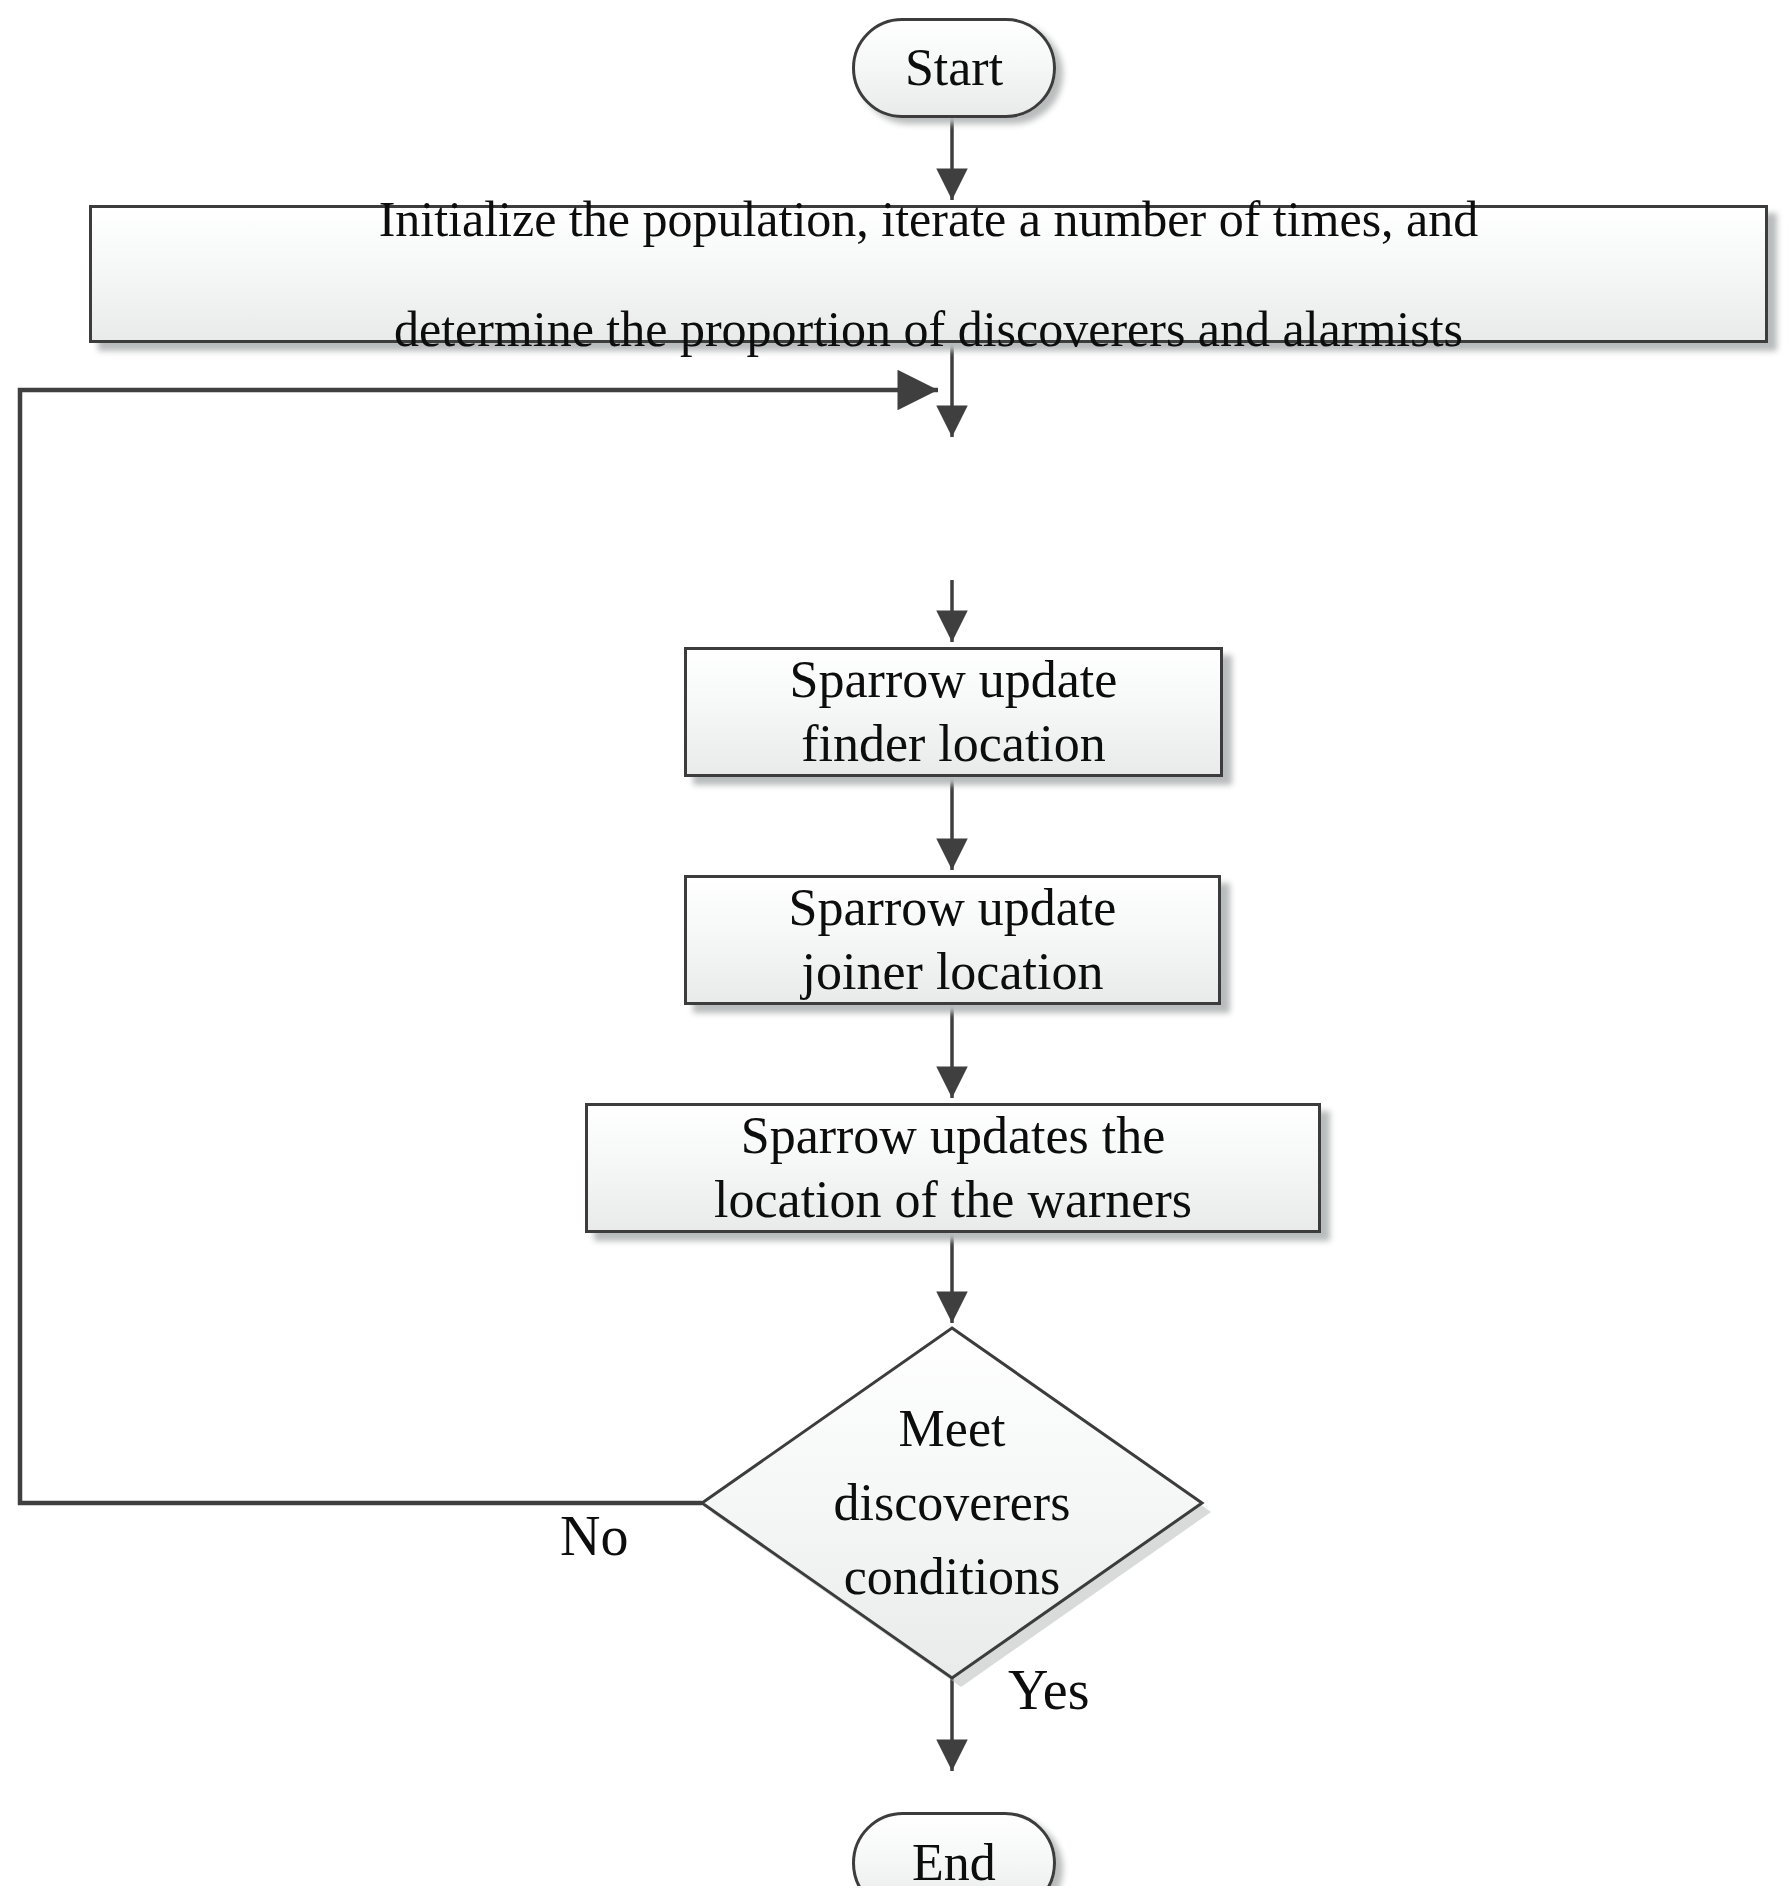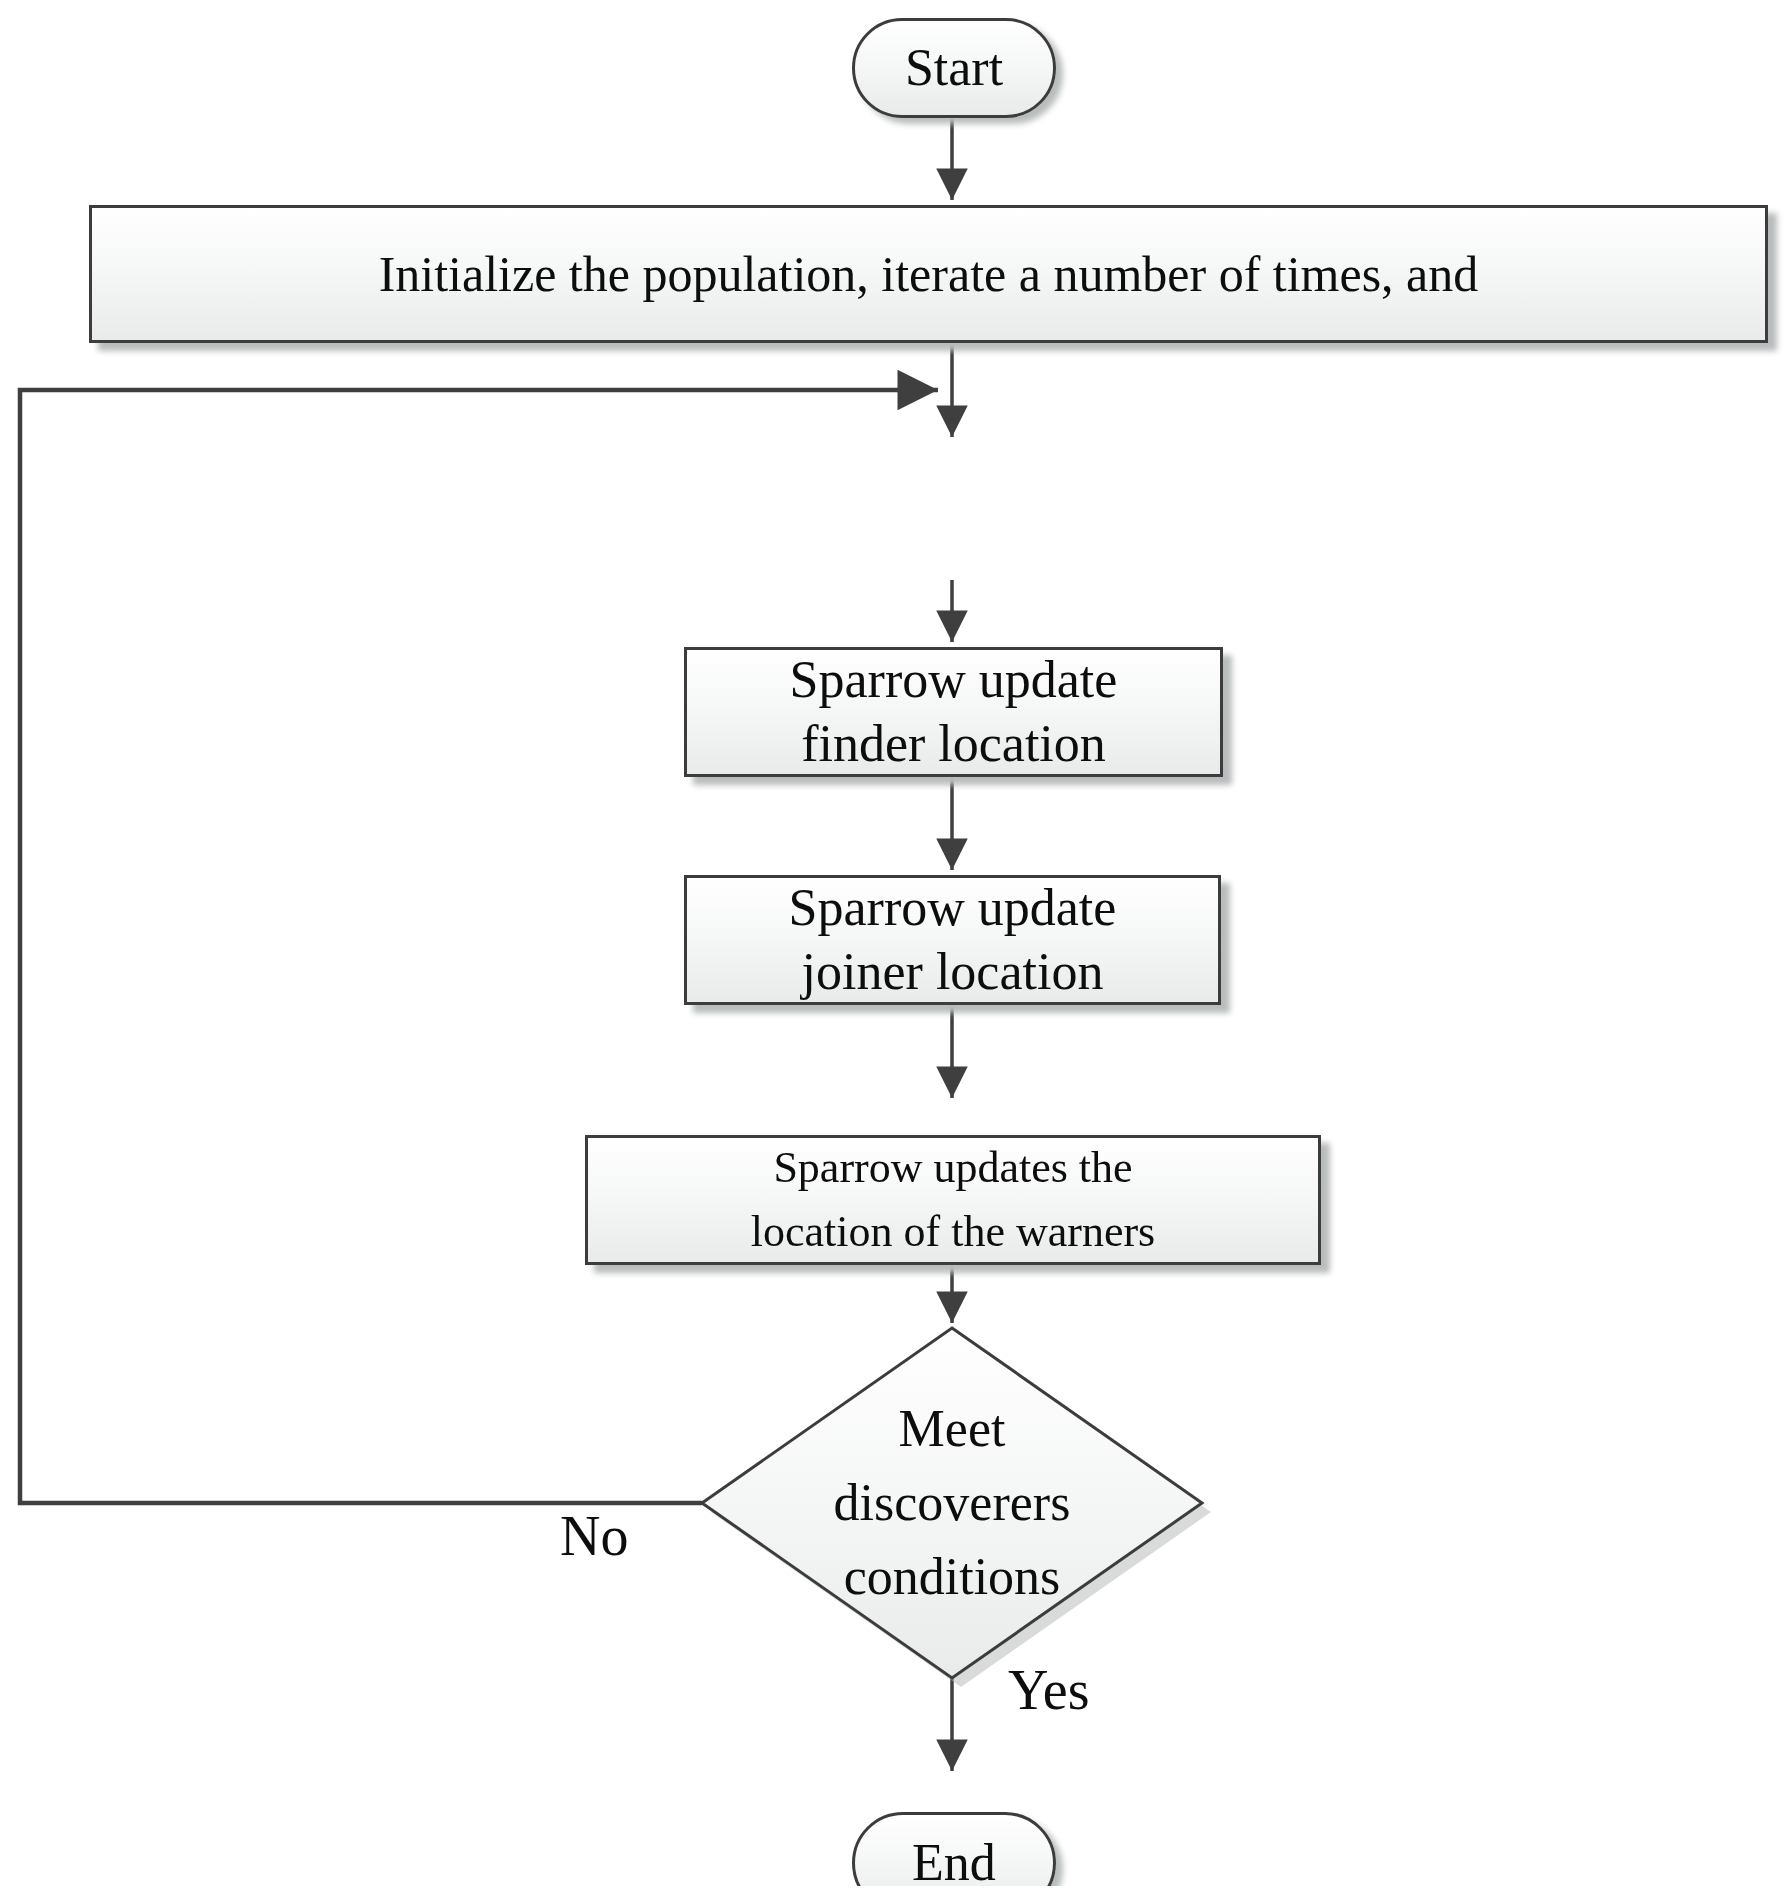--- a/index.html
+++ b/index.html
@@ -40,21 +40,21 @@
   .terminator{
     border-radius:60px;
     font-size:52px;
     box-shadow:7px 6px 6px var(--shadow);
   }
   .n-start{left:852px;top:18px;width:204px;height:100px;}
   .n-init{left:89px;top:205px;width:1679px;height:138px;line-height:67px;gap:43px;}
   .n-fitness{left:595px;top:442px;width:715px;height:138px;font-size:52px;line-height:68px;}
   .n-finder{left:684px;top:647px;width:539px;height:130px;font-size:52px;line-height:64px;}
   .n-joiner{left:684px;top:875px;width:537px;height:130px;font-size:52px;line-height:64px;}
-  .n-warners{left:585px;top:1103px;width:736px;height:130px;font-size:44px;line-height:64px;margin-top:32px;}
+  .n-warners{left:585px;top:1103px;width:736px;height:130px;font-size:52px;line-height:64px;}
   .n-end{left:852px;top:1776px;width:204px;height:102px;margin-top:36px;}
   .decision-text{
     position:absolute;left:752px;top:1392px;width:400px;
     text-align:center;font-size:52px;line-height:74px;
     white-space:nowrap;
   }
   .decision-text span{display:block;}
   .edge-label{
     position:absolute;
     font-size:56px;line-height:56px;
@@ -110,20 +110,21 @@
       <polygon class="diamond-shape" fill="url(#diamondGrad)" points="952,1328 1202,1503 952,1678 702,1503"></polygon>
     </g>
   </svg>
 
   <div class="node terminator n-start">
     <span>Start</span>
   </div>
 
   <div class="node n-init">
     <span>Initialize the population, iterate a number of times, and</span>
+    <span>determine the proportion of discoverers and alarmists</span>
   </div>
 
 
   <div class="node n-finder">
     <span>Sparrow update</span>
     <span>finder location</span>
   </div>
 
   <div class="node n-joiner">
     <span>Sparrow update</span>

